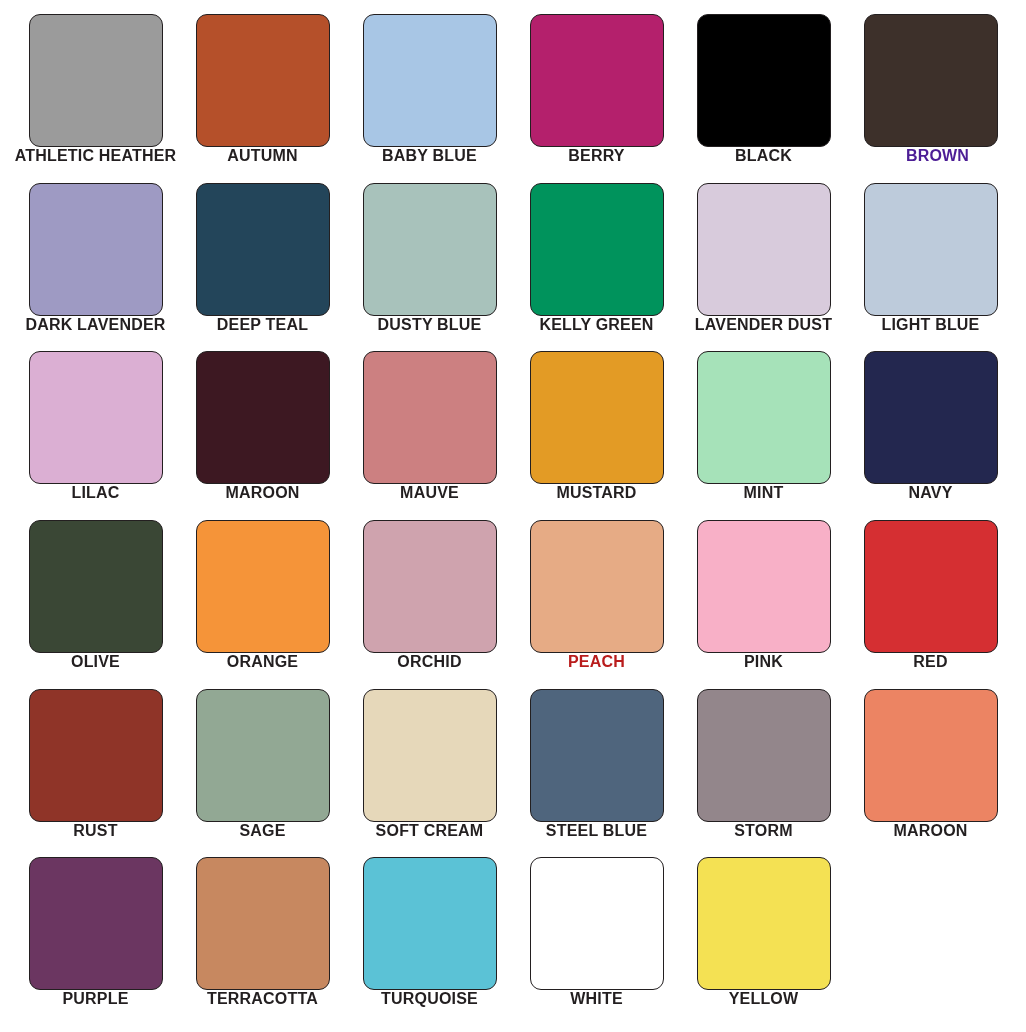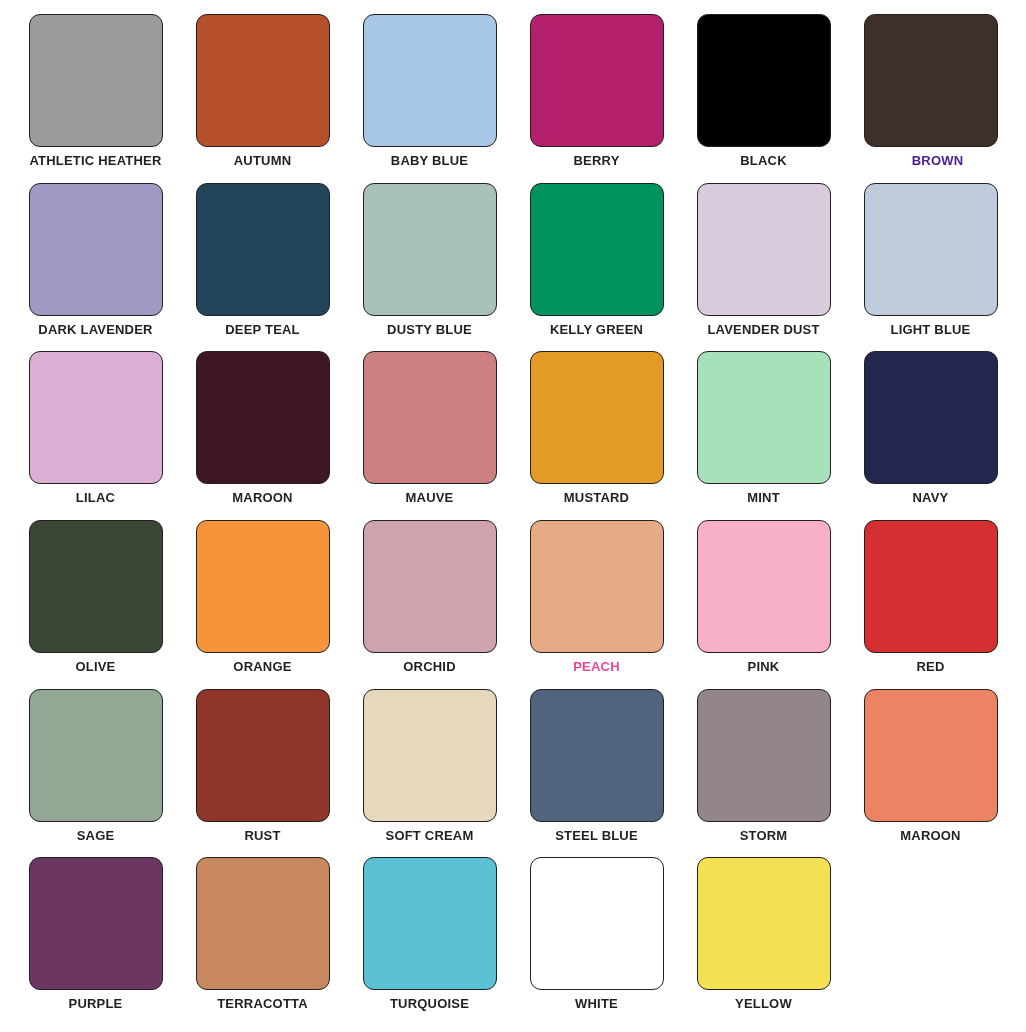--- a/index.html
+++ b/index.html
@@ -29,22 +29,21 @@
     justify-content: flex-start;
   }
   .swatch-chip {
     width: 134px;
     height: 133px;
     border-radius: 11px;
     border: 1.3px solid #231f20;
     box-sizing: border-box;
   }
   .swatch-label {
-    margin-top: 7px;
-    font-size: 13px;
+    font-size: 16px;
     font-weight: 700;
     letter-spacing: 0.2px;
     color: #231f20;
     text-align: center;
     line-height: 1.1;
     white-space: nowrap;
   }
 </style>
 </head>
 <body style="background: rgb(255, 255, 255);">
@@ -129,37 +128,37 @@
     <div class="swatch-cell">
       <div class="swatch-chip" title="ORANGE" style="background: rgb(245, 148, 57); border-color: rgb(35, 31, 32);"></div>
       <div class="swatch-label" style="color: rgb(35, 31, 32);">ORANGE</div>
     </div>
     <div class="swatch-cell">
       <div class="swatch-chip" title="ORCHID" style="background: rgb(207, 163, 174); border-color: rgb(35, 31, 32);"></div>
       <div class="swatch-label" style="color: rgb(35, 31, 32);">ORCHID</div>
     </div>
     <div class="swatch-cell">
       <div class="swatch-chip" title="PEACH" style="background: rgb(230, 171, 133); border-color: rgb(35, 31, 32);"></div>
-      <div class="swatch-label" style="color: #ec4899;">PEACH</div>
+      <div class="swatch-label" style="color: #b91c1c;">PEACH</div>
     </div>
     <div class="swatch-cell">
       <div class="swatch-chip" title="PINK" style="background: rgb(248, 176, 199); border-color: rgb(35, 31, 32);"></div>
       <div class="swatch-label" style="color: rgb(35, 31, 32);">PINK</div>
     </div>
     <div class="swatch-cell">
       <div class="swatch-chip" title="RED" style="background: rgb(213, 47, 50); border-color: rgb(35, 31, 32);"></div>
       <div class="swatch-label" style="color: rgb(35, 31, 32);">RED</div>
     </div>
     <div class="swatch-cell">
+      <div class="swatch-chip" title="RUST" style="background: rgb(143, 52, 40); border-color: rgb(35, 31, 32);"></div>
+      <div class="swatch-label" style="color: rgb(35, 31, 32);">RUST</div>
+    </div>
+    <div class="swatch-cell">
       <div class="swatch-chip" title="SAGE" style="background: rgb(146, 168, 148); border-color: rgb(35, 31, 32);"></div>
       <div class="swatch-label" style="color: rgb(35, 31, 32);">SAGE</div>
-    </div>
-    <div class="swatch-cell">
-      <div class="swatch-chip" title="RUST" style="background: rgb(143, 52, 40); border-color: rgb(35, 31, 32);"></div>
-      <div class="swatch-label" style="color: rgb(35, 31, 32);">RUST</div>
     </div>
     <div class="swatch-cell">
       <div class="swatch-chip" title="SOFT CREAM" style="background: rgb(230, 216, 186); border-color: rgb(35, 31, 32);"></div>
       <div class="swatch-label" style="color: rgb(35, 31, 32);">SOFT CREAM</div>
     </div>
     <div class="swatch-cell">
       <div class="swatch-chip" title="STEEL BLUE" style="background: rgb(79, 101, 125); border-color: rgb(35, 31, 32);"></div>
       <div class="swatch-label" style="color: rgb(35, 31, 32);">STEEL BLUE</div>
     </div>
     <div class="swatch-cell">

